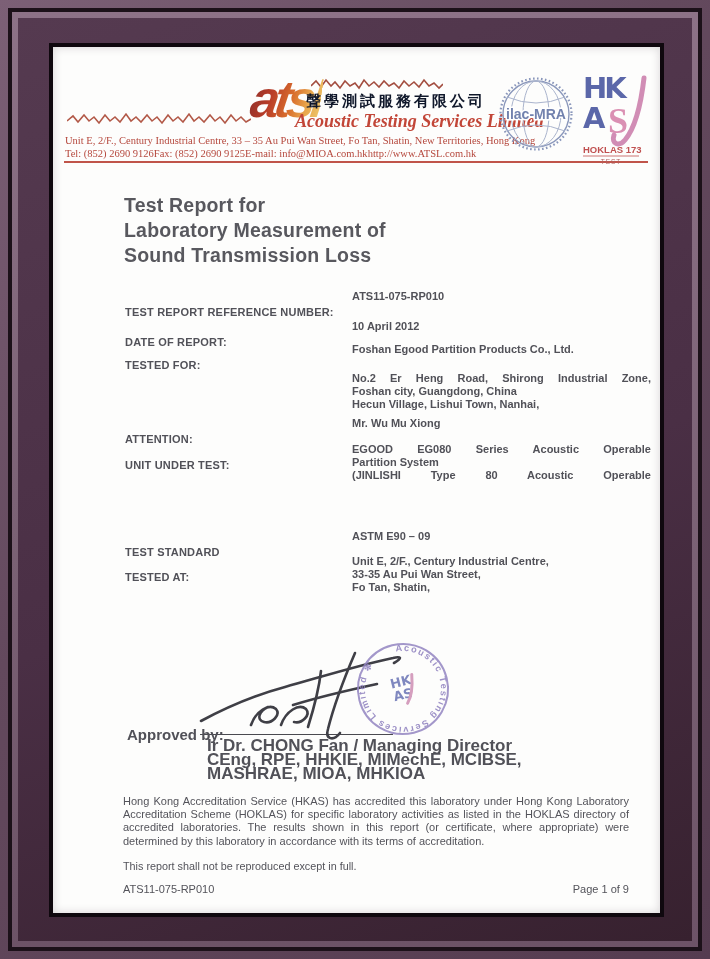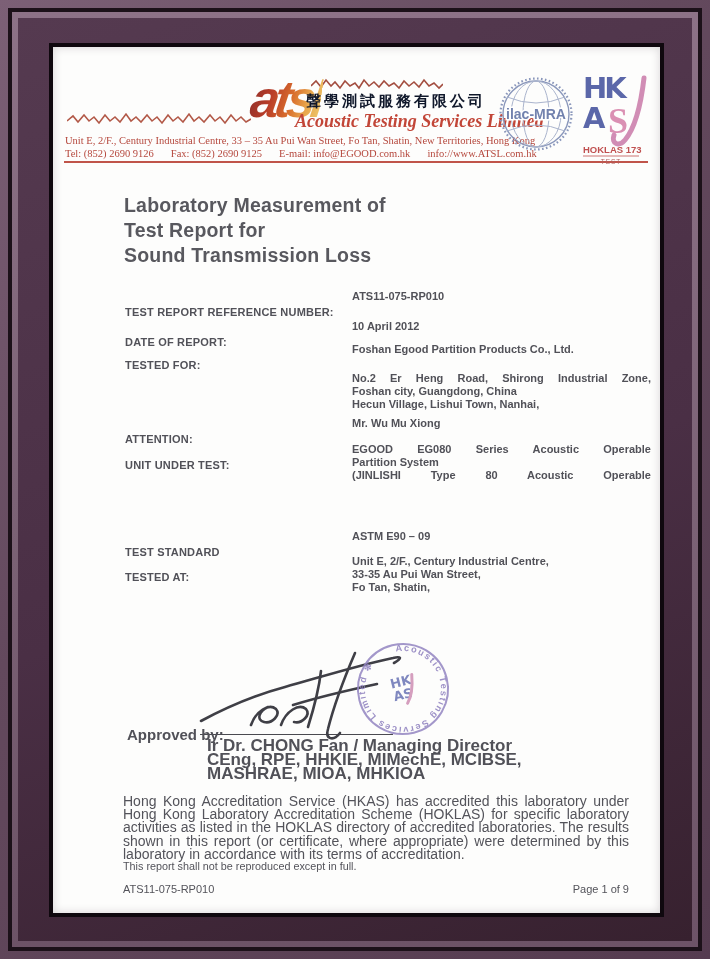--- a/index.html
+++ b/index.html
@@ -24,36 +24,36 @@
   
   .atsl-logo{
     left:198px;top:26px;font:italic 700 52px "Liberation Sans",sans-serif;
     letter-spacing:-5px;transform:skewX(-8deg);
     background:linear-gradient(100deg,#8e2f2b 0%,#b93d28 30%,#d96f2d 58%,#e9a94e 80%,#edc56a 100%);
     -webkit-background-clip:text;background-clip:text;color:transparent;line-height:1;
   }
   .cn{left:253px;top:45px;font:700 15px "Liberation Serif",serif;color:#0f172a;letter-spacing:3px;}
   .script-en{left:242px;top:64px;font:italic 700 18px "Liberation Serif",serif;color:#c24638;}
   .addr1{left:12px;top:88px;font:400 10.5px "Liberation Serif",serif;color:#b5473c;}
-  .contact{left:12px;top:101px;font:400 10.5px "Liberation Serif",serif;color:#b5473c;display:flex;gap:17px;}
+  .contact{left:12px;top:101px;font:400 10.5px "Liberation Serif",serif;color:#b5473c;display:flex;}
   .rule{left:11px;top:114px;width:584px;height:0;border-top:2px solid #c0544a;}
   .zig{stroke-width:1.6;fill:none;stroke-linejoin:miter;}
   
   .title{left:71px;top:146px;font-weight:700;font-size:19.5px;line-height:25px;color:#58585e;letter-spacing:.2px;}
   
   .row{position:absolute;left:72px;width:527px;font-size:11px;line-height:13px;font-weight:700;color:#515158;}
   .row .lbl{position:absolute;left:0;top:16px;letter-spacing:.2px;}
   .row .val{position:absolute;left:227px;top:0;width:299px;}
   .jl{text-align:justify;text-align-last:justify;}
   
   .approved{left:74px;top:679px;font-weight:700;font-size:15px;color:#515158;}
   .sigline{left:147px;top:662px;width:193px;height:25px;border-bottom:1.6px solid #4a4a50;}
   .name-blk{left:154px;top:692px;font-weight:700;font-size:17px;line-height:14px;color:#515158;}
   
-  .acc-para{left:70px;top:748px;width:506px;font-size:14px;line-height:13.2px;font-weight:400;
+  .acc-para{left:70px;top:748px;width:506px;font-size:11px;line-height:13.2px;font-weight:400;
     color:#53535a;text-align:justify;}
   .note{left:70px;top:813px;font-size:10.8px;font-weight:400;color:#53535a;}
   .foot{left:70px;top:836px;width:506px;font-size:11px;font-weight:400;color:#53535a;display:flex;justify-content:space-between;}
   .stamp-wrap{left:302px;top:594px;width:96px;height:96px;opacity:.85;transform:rotate(-14deg);}
   .sig-wrap{left:140px;top:598px;width:230px;height:100px;}
 </style>
 </head>
 <body>
 
 <div class="band f1"></div>
@@ -70,22 +70,22 @@
   <svg class="abs zig" style="left:258px;top:30px" width="132" height="14" viewBox="0 0 132 14" stroke="#a34d3f">
     <polyline points="0,9 5,4 10,10 15,3 20,9 24,5 29,11 34,4 39,9 44,6 48,11 53,3 58,9 63,5 68,10 73,4 78,9 83,6 88,11 93,4 98,9 103,5 108,10 113,3 118,9 123,6 128,11 132,7"></polyline>
   </svg>
   <div class="abs atsl-logo">atsl</div>
   <div class="abs cn">聲學測試服務有限公司</div>
   <div class="abs script-en">Acoustic Testing Services Limited</div>
   <div class="abs addr1">Unit E, 2/F., Century Industrial Centre, 33 – 35 Au Pui Wan Street, Fo Tan, Shatin, New Territories, Hong Kong</div>
   <div class="abs contact">
     <span>Tel: (852) 2690 9126</span>
     <span>Fax: (852) 2690 9125</span>
-    <span>E-mail: info@EGOOD.com.hk</span>
-    <span>info://www.ATSL.com.hk</span>
+    <span>E-mail: info@MIOA.com.hk</span>
+    <span>http://www.ATSL.com.hk</span>
   </div>
   <div class="abs rule"></div>
 
   <svg class="abs" style="left:445px;top:28px" width="76" height="78" viewBox="0 0 76 78">
     <circle cx="38" cy="39" r="33" fill="none" stroke="#8a97bb" stroke-width="1.4"></circle>
     <circle cx="38" cy="39" r="35.5" fill="none" stroke="#8a97bb" stroke-width="2.2" stroke-dasharray="1.6,2.4"></circle>
     <ellipse cx="38" cy="39" rx="13" ry="33" fill="none" stroke="#aab4cd" stroke-width="1"></ellipse>
     <ellipse cx="38" cy="39" rx="25" ry="33" fill="none" stroke="#aab4cd" stroke-width="1"></ellipse>
     <path d="M9,22 Q38,34 67,22" fill="none" stroke="#aab4cd" stroke-width="1"></path>
     <path d="M9,56 Q38,44 67,56" fill="none" stroke="#aab4cd" stroke-width="1"></path>
@@ -96,22 +96,22 @@
     <text x="2" y="28" font-family="DejaVu Sans, sans-serif" font-size="29" font-weight="bold" letter-spacing="-3" fill="#5b67a9">HK</text>
     <text x="2" y="58" font-family="DejaVu Sans, sans-serif" font-size="29" font-weight="bold" fill="#5b67a9">A</text>
     <text x="27" y="63" font-family="Liberation Serif, serif" font-size="36" font-weight="bold" fill="#d887ad" opacity="0.92">S</text>
     <path d="M63,8 C60,34 54,58 44,70 C38,77 30,74 33,65" fill="none" stroke="#c979a8" stroke-width="5" stroke-linecap="round" opacity="0.85"></path>
     <text x="2" y="83" font-family="Liberation Sans, sans-serif" font-size="9.5" font-weight="bold" fill="#c05050">HOKLAS 173</text>
     <line x1="2" y1="86" x2="58" y2="86" stroke="#c05050" stroke-width="0.8"></line>
     <text x="30" y="94" text-anchor="middle" font-family="Liberation Sans, sans-serif" font-size="6.5" fill="#b06060" letter-spacing="1">TEST</text>
   </svg>
 
   <div class="abs title">
+    <div>Test Report for</div>
     <div>Laboratory Measurement of</div>
-    <div>Test Report for</div>
     <div>Sound Transmission Loss</div>
   </div>
 
   <div class="row" style="top:243px">
     <span class="lbl">TEST REPORT REFERENCE NUMBER:</span>
     <div class="val">ATS11-075-RP010</div>
   </div>
   <div class="row" style="top:273px">
     <span class="lbl">DATE OF REPORT:</span>
     <div class="val">10 April 2012</div>

